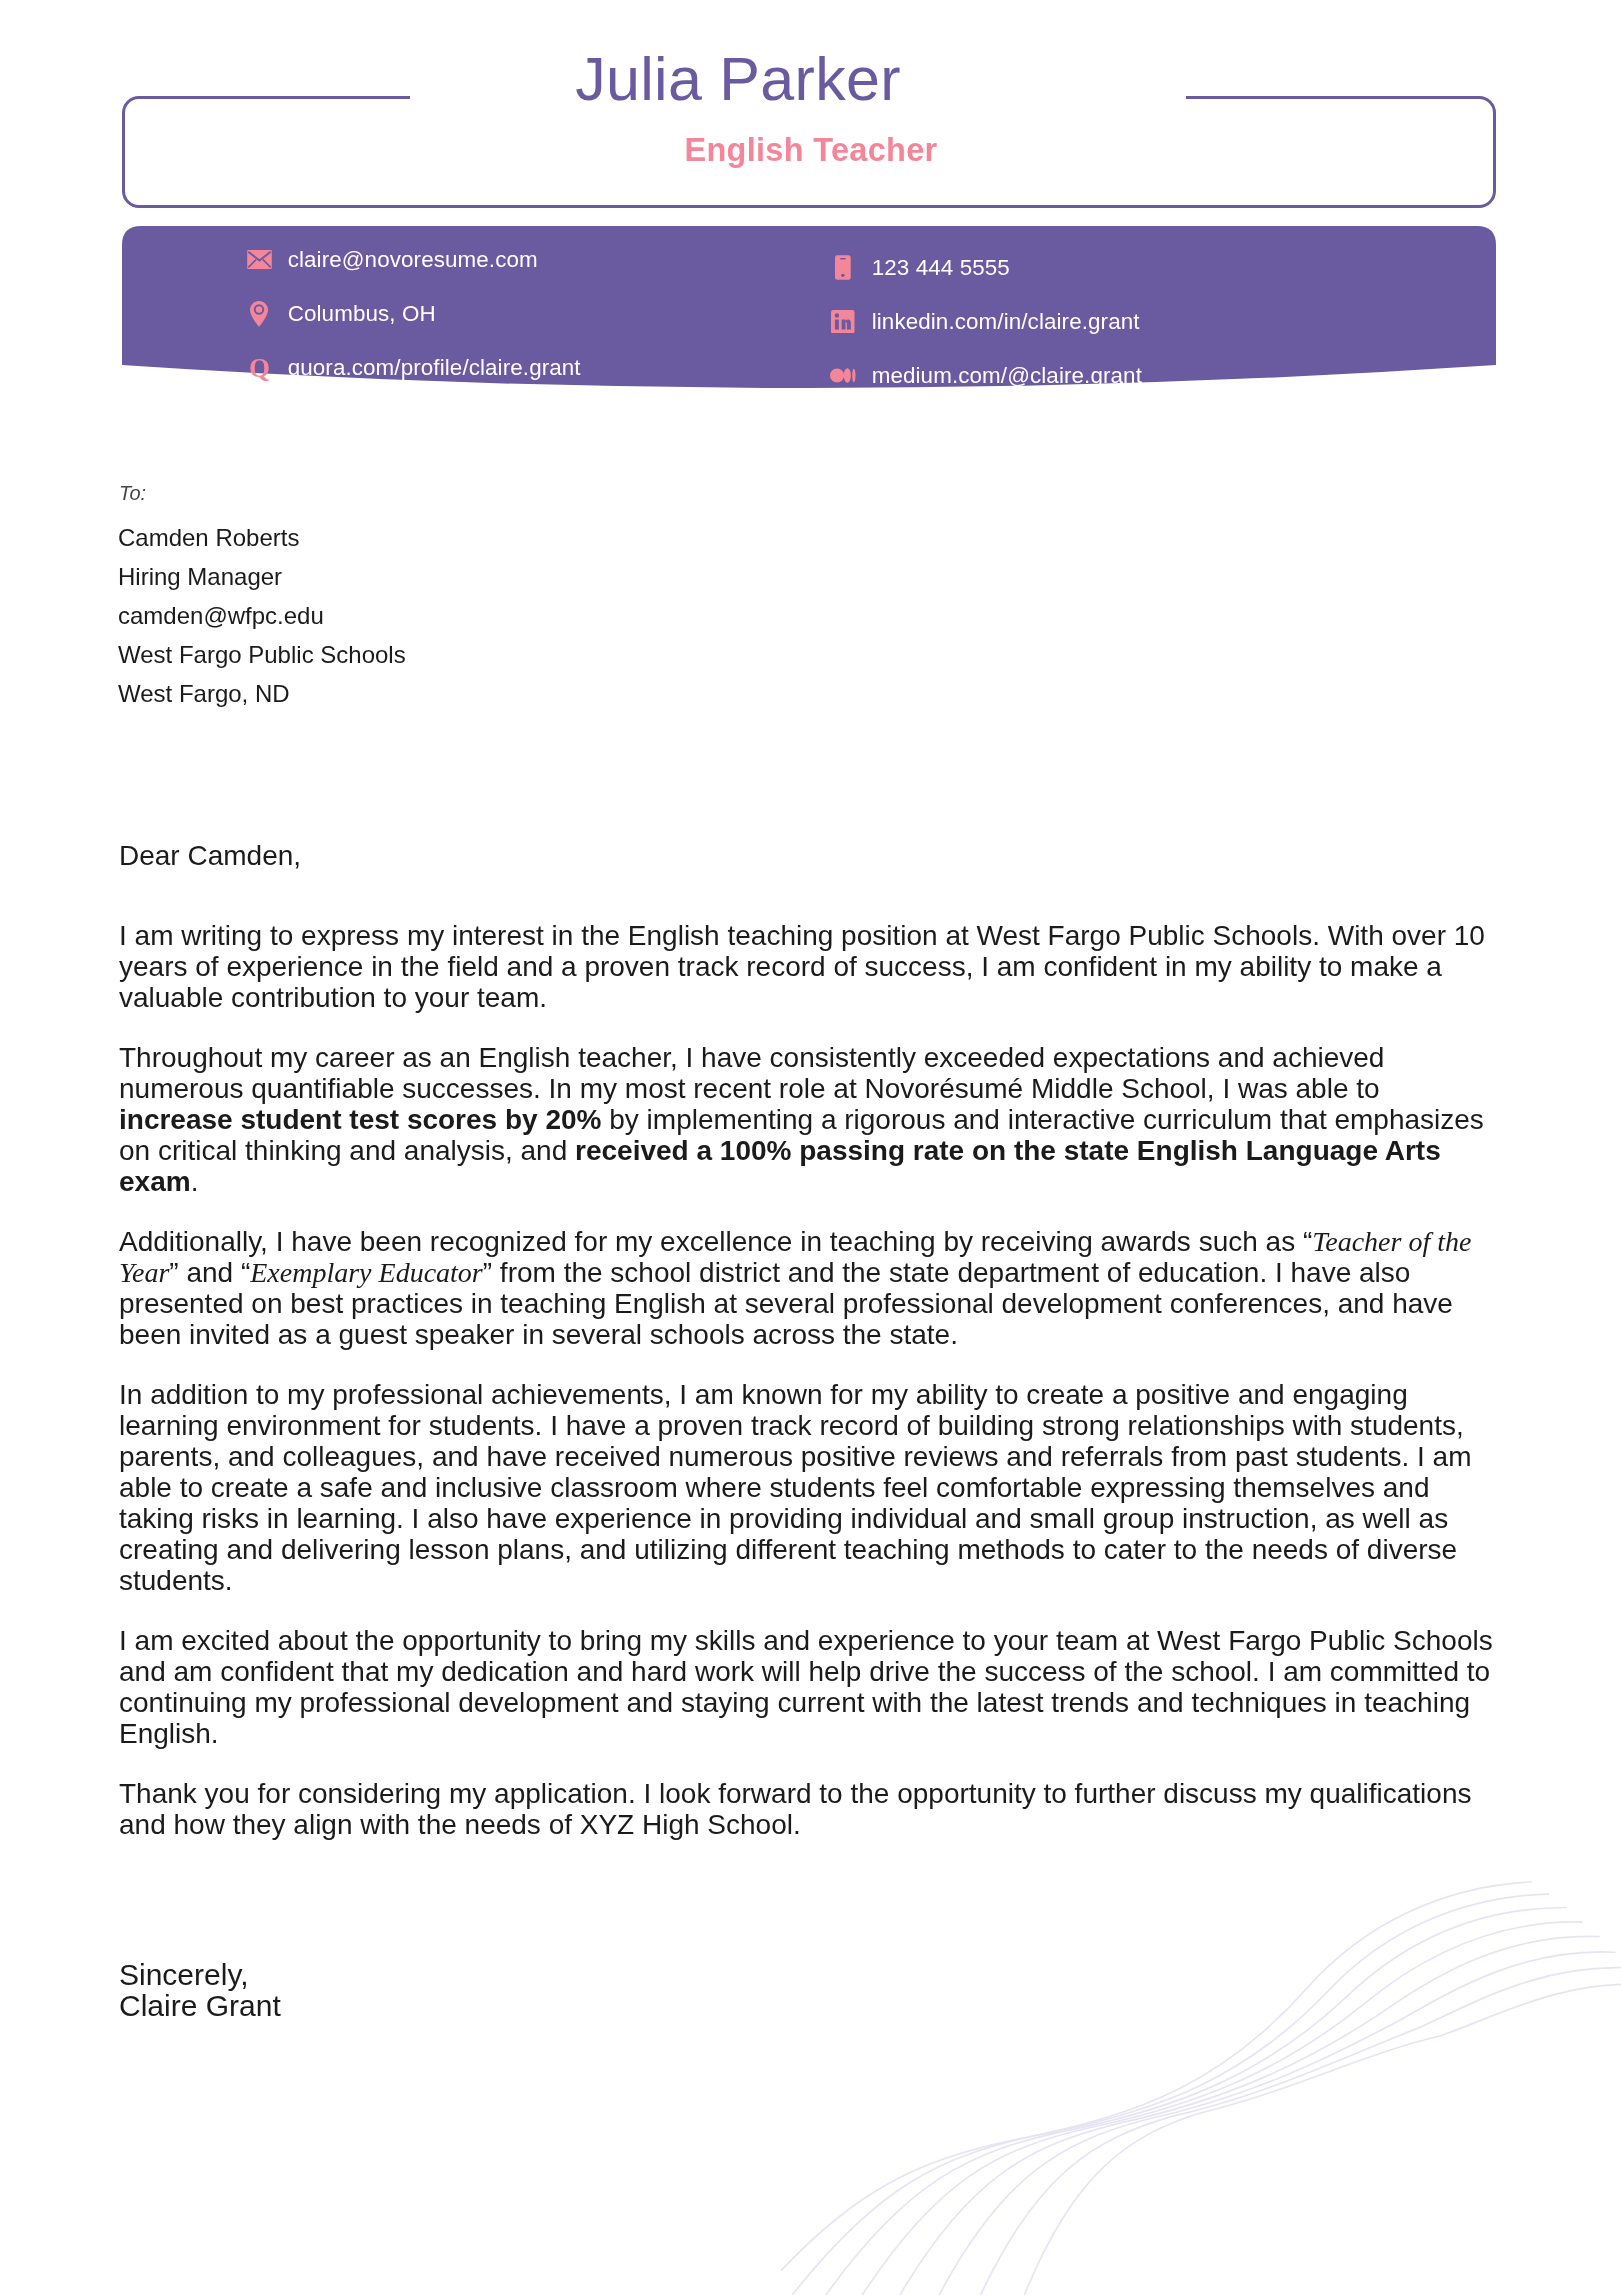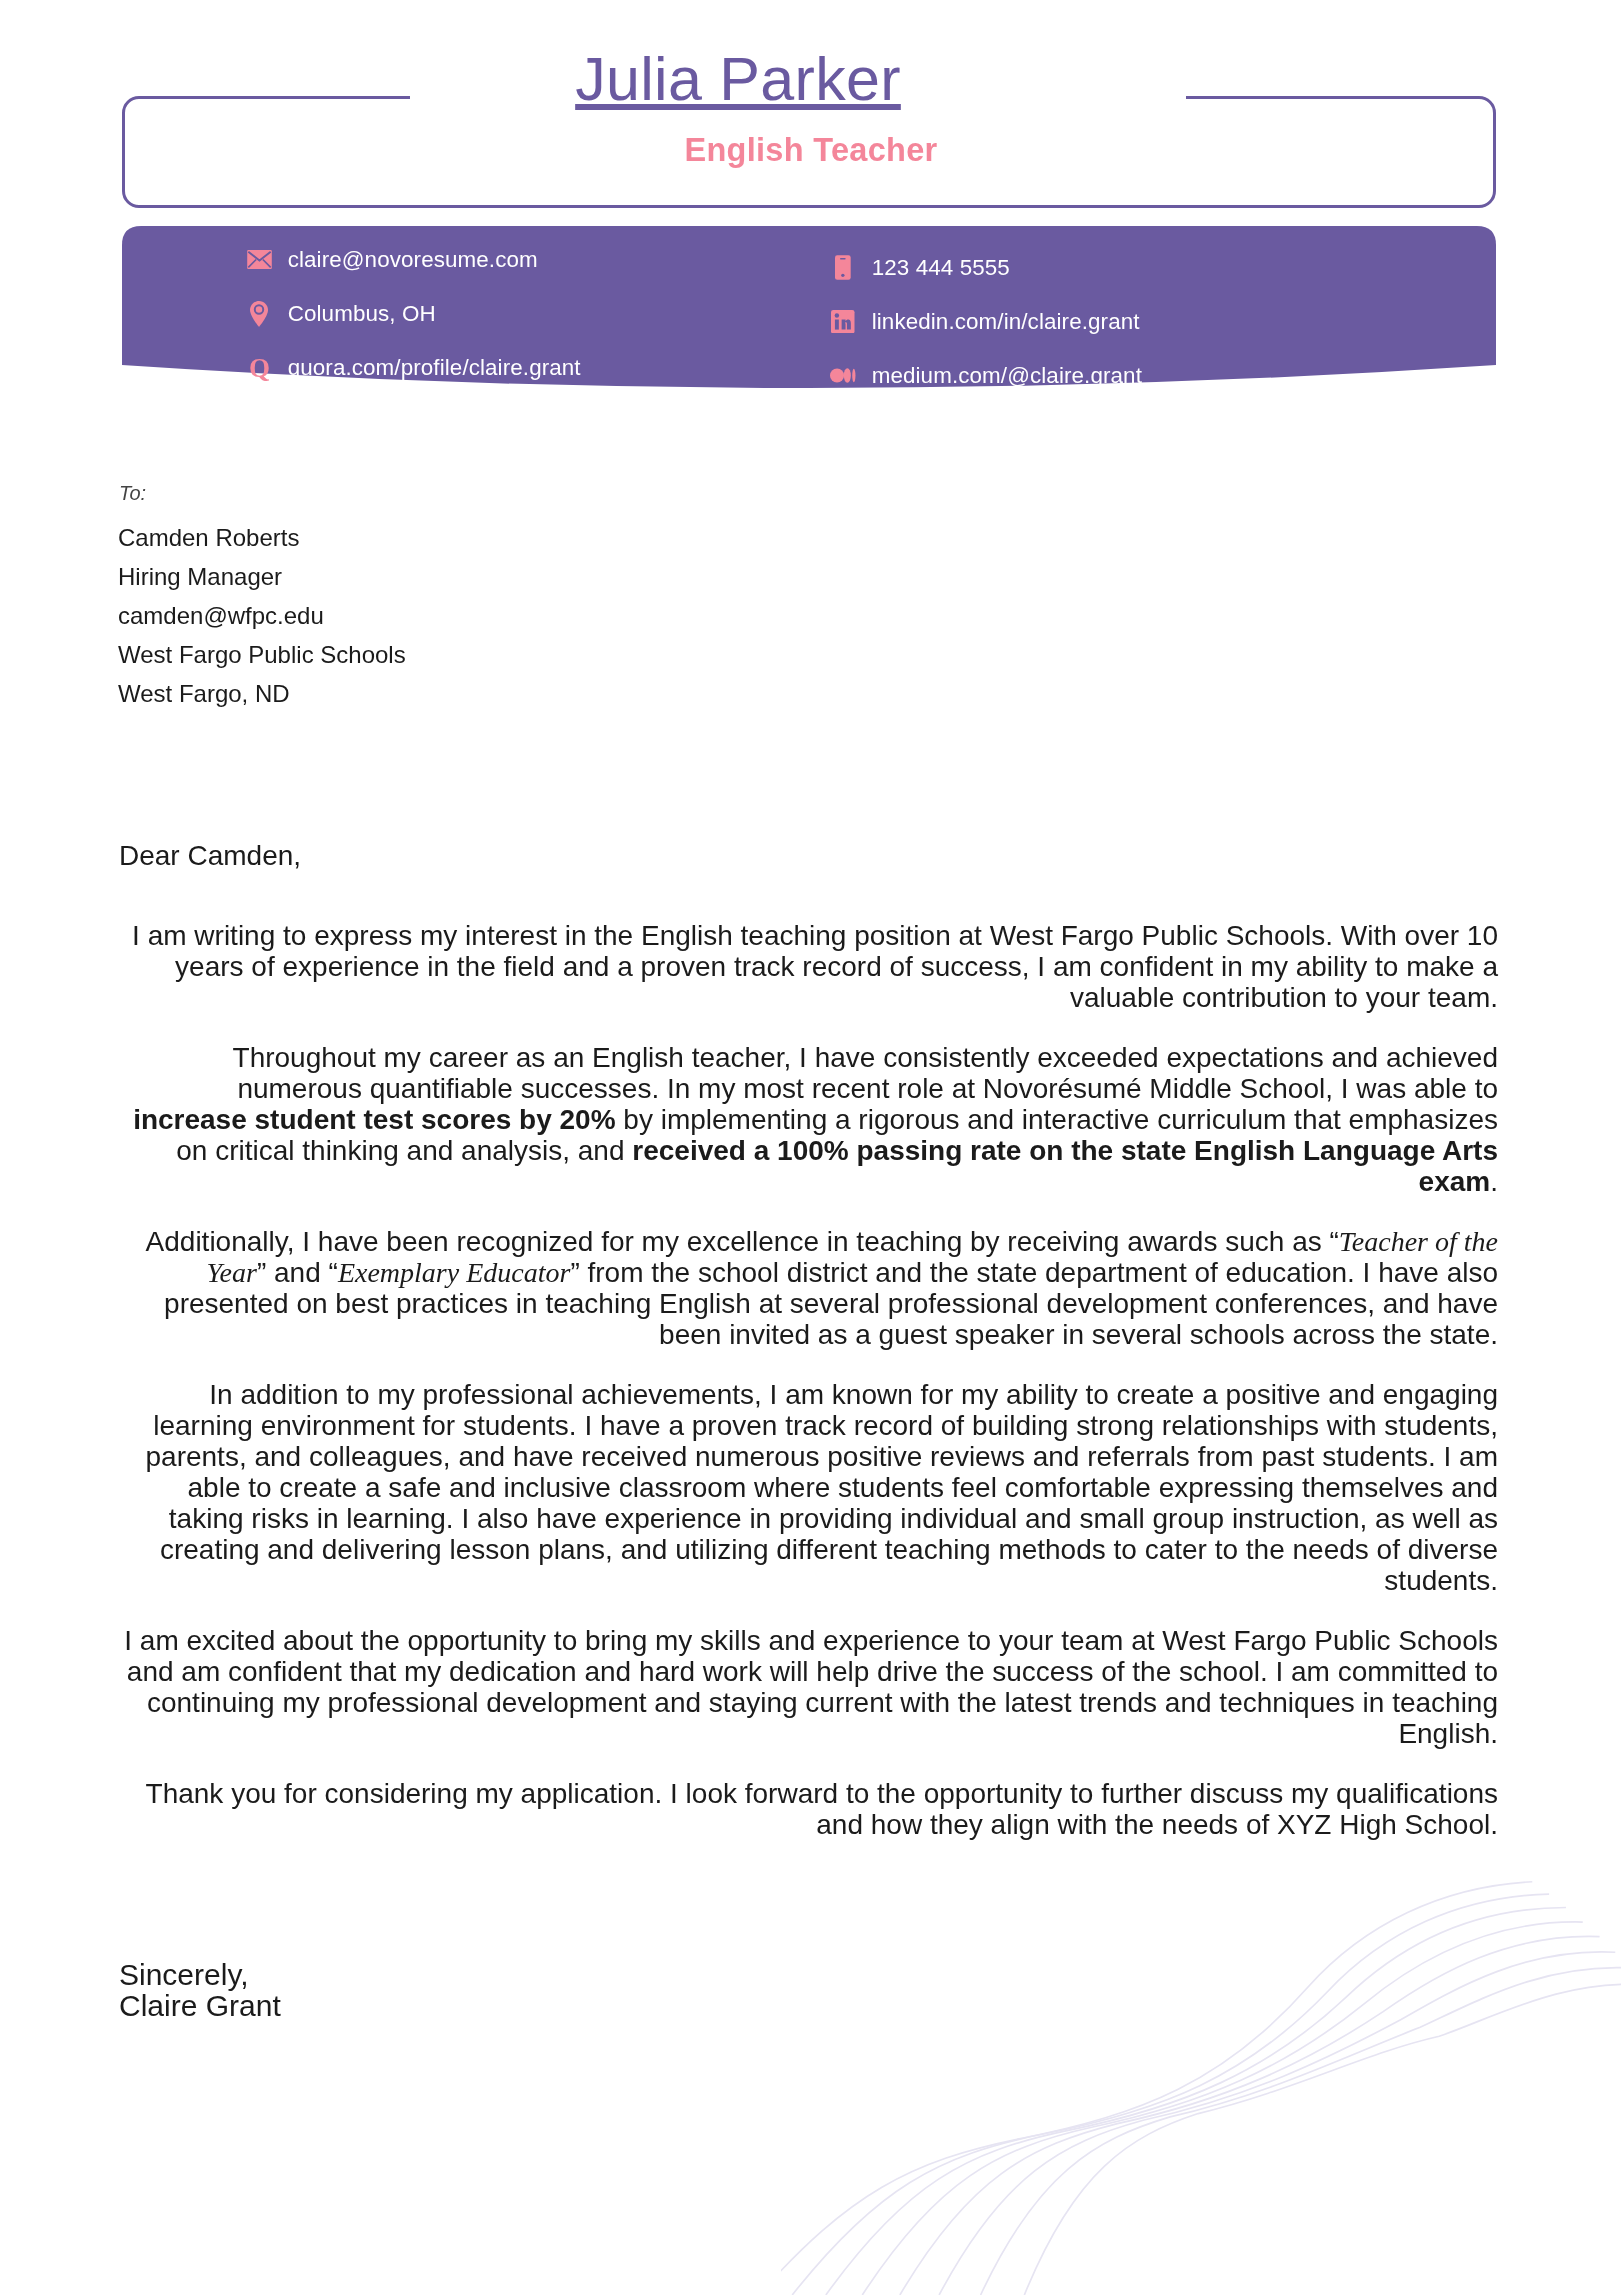--- a/index.html
+++ b/index.html
@@ -43,21 +43,20 @@
     position: absolute;
     left: 0;
     top: 48px;
     width: 1476px;
     text-align: center;
     color: #6a5aa0;
     font-size: 61px;
     line-height: 63px;
     font-weight: 400;
     letter-spacing: 0.3px;
-    text-decoration: underline;
   }
   .job-title {
     position: absolute;
     left: 0;
     top: 133px;
     width: 1622px;
     text-align: center;
     color: #f4869a;
     font-size: 32.5px;
     line-height: 35px;
@@ -134,21 +133,21 @@
   .letter {
     position: absolute;
     left: 119px;
     top: 840px;
     width: 1379px;
     font-size: 28px;
     line-height: 31px;
     color: #1b1b1b;
   }
   .salutation { margin: 0 0 49px 0; }
-  .para { margin: 0 0 29px 0; text-align: right; }
+  .para { margin: 0 0 29px 0; }
   .para b, .letter b { font-weight: 700; }
   .para i, .letter i { font-style: italic; font-family: Liberation Serif, serif; }
   .signoff {
     position: absolute;
     left: 119px;
     top: 1959px;
     font-size: 30px;
     line-height: 31px;
     color: #1b1b1b;
     white-space: pre-line;

